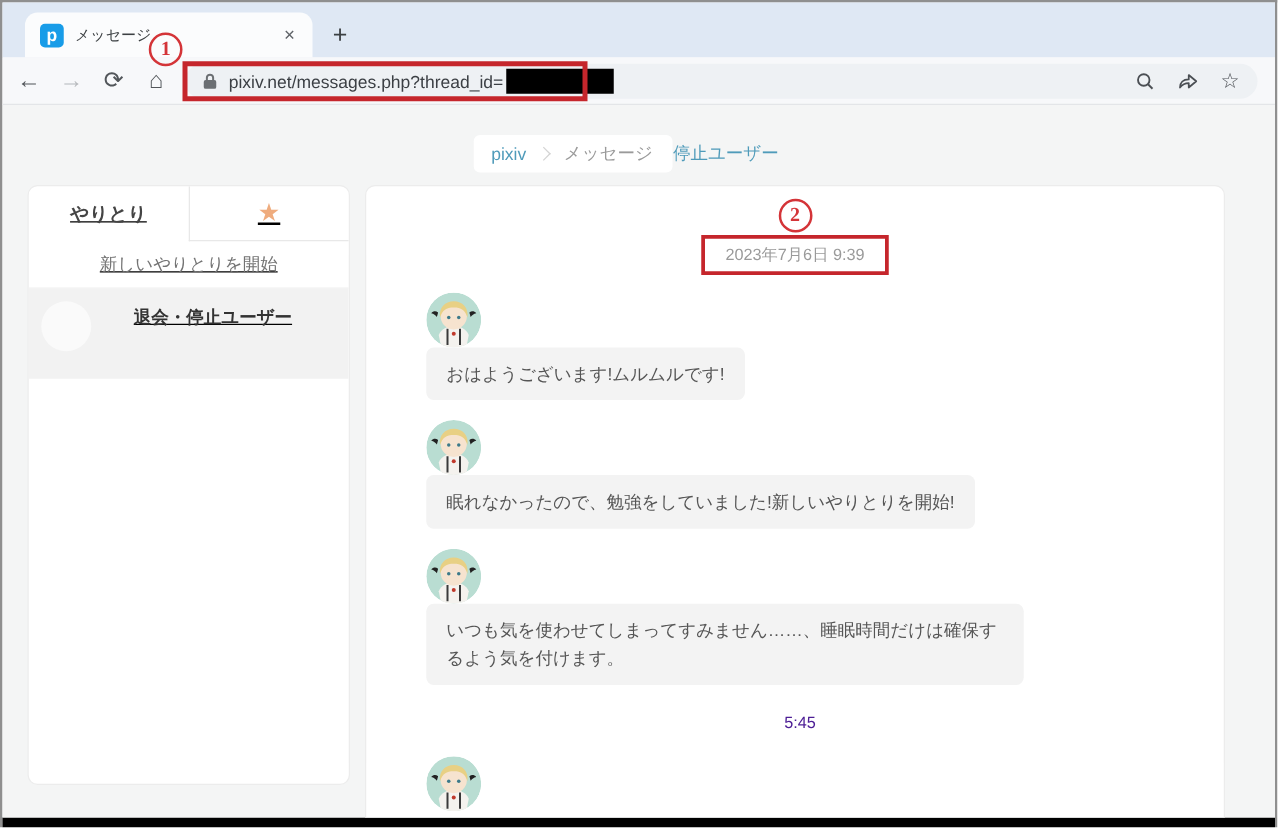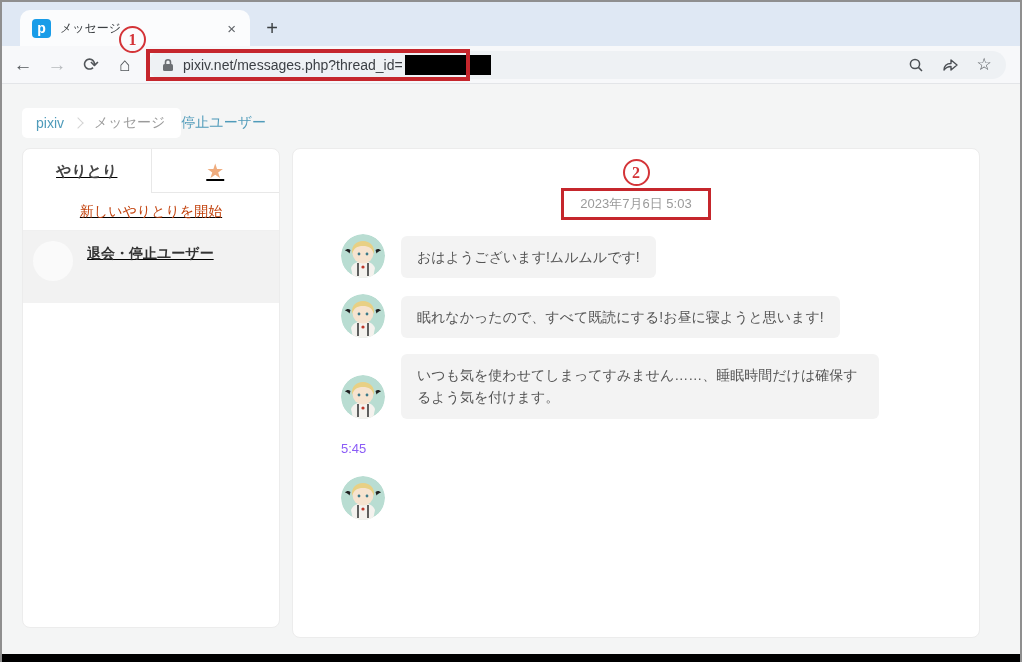--- a/index.html
+++ b/index.html
@@ -42,65 +42,65 @@
   
   .ann { position:absolute; width:27px; height:27px; border-radius:50%; display:flex; align-items:center;
          justify-content:center; font-size:16px; font-weight:bold; font-family:"Liberation Serif",serif;
          background:transparent; z-index:9; }
   .ann.red { border:2px solid #d43438; color:#d43438; }
   .ann.black { border:2px solid #1b1b1b; color:#1b1b1b; background:#fff; }
   .ann1 { left:117px; top:24px; }
 
   
   .main { flex:1; background:#f4f5f5; padding:24px 40px 0 20px; overflow:hidden; position:relative; }
-  .top-row { display:flex; align-items:center; justify-content:flex-start; height:30px; }
+  .top-row { display:flex; align-items:center; justify-content:center; height:30px; }
   .breadcrumb { background:#fff; border-radius:5px; height:30px; display:flex; align-items:center;
                 padding:0 16px 0 14px; }
   .bc-home { font-size:14px; color:#4f9bba; text-decoration:none; cursor:pointer; }
   .bc-sep { width:8px; height:8px; border-top:1px solid #d4d4d4; border-right:1px solid #d4d4d4;
             transform:rotate(45deg); margin:0 12px 0 10px; }
   .bc-cur { font-size:14px; color:#9a9a9a; }
   .settings-link { font-size:14px; color:#4f9bba; cursor:pointer; }
 
   .panels { display:flex; margin-top:10px; gap:12px; align-items:flex-start; }
 
   
   .sidebar { width:258px; height:480px; background:#fff; border:1px solid #ececec; border-radius:8px;
              display:flex; flex-direction:column; overflow:hidden;text-decoration:underline; }
   .sb-tabs { display:flex; height:44px; flex:none; }
   .sb-tab { flex:1; display:flex; align-items:center; justify-content:center; cursor:pointer; }
   .sb-tab.active { font-size:15px; font-weight:bold; color:#444; }
   .sb-tab.star { border-left:1px solid #e8e8e8; border-bottom:1px solid #e8e8e8; }
   .star-glyph { color:#efac7e; font-size:20px; }
   .sb-new { height:38px; flex:none; display:flex; align-items:center; justify-content:center;
-            font-size:14px; color:#c2410c; border-bottom:1px solid #f0f0f0; cursor:pointer; }
-  .sb-item { height:72px; flex:none; background:#f2f2f2; display:flex; padding:10px; cursor:pointer; }
+            font-size:14px; color:#737373; border-bottom:1px solid #f0f0f0; cursor:pointer; }
+  .sb-item { height:72px; flex:none; background:#f2f2f2; display:flex; padding:10px; cursor:pointer;gap:20px; }
   .sb-avatar { width:40px; height:40px; border-radius:50%; background:#fafafa; flex:none; }
   .sb-name { font-size:14px; font-weight:bold; color:#333; margin:4px 0 0 14px; }
   .sb-fill { flex:1; }
   .sb-footer { height:44px; flex:none; border-top:1px solid #f0f0f0; display:flex; align-items:center;
                justify-content:center; font-size:14px; color:#9fc9da; cursor:pointer; }
 
   
   .chat { flex:1; min-height:490px; background:#fff; border:1px solid #ececec; border-radius:8px;
           position:relative; padding-bottom:40px; }
   .date-wrap { text-align:center; margin-top:10px; }
   .ann2 { position:static; display:inline-flex; margin-bottom:2px; }
   .date-box { display:inline-block; border:3px solid #c5262c; padding:4px 16px; font-size:13px;
               color:#9a9a9a; background:#fff; }
   .msgs { padding:14px 40px 0 48px; }
-  .msg-row { display:flex; align-items:flex-end; margin-bottom:16px; }
+  .msg-row { display:flex; align-items:flex-start; margin-bottom:16px;flex-direction:column; }
   .avatar { width:44px; height:44px; flex:none; margin-right:16px; border-radius:50%; overflow:hidden; }
   .bubble { position:relative; background:#f3f3f3; border-radius:6px; padding:10px 16px; font-size:14px;
             color:#555; line-height:1.6; max-width:478px; }
   .bubble.wide { width:478px; max-width:478px; }
   .redact-inline-a { width:160px; height:18px; margin-left:2px; }
   .redact-block { display:block; width:100%; height:46px; margin:3px 0 2px 0; }
   .redact-inline-b { width:150px; height:18px; margin:0 1px; }
-  .time-sep { font-size:13px; color:#8b5cf6; margin:22px 0 20px 0; }
+  .time-sep { text-align:center; font-size:13px; color:#4c1d95; margin:22px 0 20px 0; }
   .ann3 { right:-16px; top:50px; }
 
   .bottombar { flex:none; height:8px; background:#000; margin-top:auto; }
   .svgico { display:block; }
 </style>
 </head>
 <body>
 
 <div class="window">
 
@@ -170,21 +170,21 @@
         <div class="sb-item">
           <span class="sb-avatar"></span>
           <span class="sb-name">退会・停止ユーザー</span>
         </div>
         <div class="sb-fill"></div>
       </aside>
 
       <section class="chat">
         <div class="date-wrap">
           <span class="ann red ann2">2</span><br>
-          <span class="date-box">2023年7月6日 5:03</span>
+          <span class="date-box">2023年7月6日 9:39</span>
         </div>
 
         <div class="msgs">
 
           <div class="msg-row">
             <span class="avatar">
               <svg class="svgico" width="44" height="44" viewBox="0 0 44 44">
                 <circle cx="22" cy="22" r="22" fill="#b9ddd2"></circle>
                 <path d="M10 34c2-5 7-7 12-7s10 2 12 7l-2 10H12z" fill="#f4f2ee"></path>
                 <line x1="17" y1="29" x2="17" y2="42" stroke="#3a3a3a" stroke-width="1.6"></line>
@@ -210,21 +210,21 @@
                 <line x1="27" y1="29" x2="27" y2="42" stroke="#3a3a3a" stroke-width="1.6"></line>
                 <circle cx="22" cy="33" r="1.6" fill="#c0392b"></circle>
                 <circle cx="22" cy="19" r="10.5" fill="#f6e3cf"></circle>
                 <path d="M11 20c-1-8 4-13 11-13s12 5 11 13c-2-6-5-8-11-8s-9 2-11 8z" fill="#e8d084"></path>
                 <path d="M9.5 16c-2-1.5-4-1-5.5.5 2 .5 3.5 1.5 4.5 3z" fill="#222"></path>
                 <path d="M34.5 16c2-1.5 4-1 5.5.5-2 .5-3.5 1.5-4.5 3z" fill="#222"></path>
                 <circle cx="18" cy="20" r="1.4" fill="#3d7a8a"></circle>
                 <circle cx="26" cy="20" r="1.4" fill="#3d7a8a"></circle>
               </svg>
             </span>
-            <div class="bubble">眠れなかったので、すべて既読にする!お昼に寝ようと思います!</div>
+            <div class="bubble">眠れなかったので、勉強をしていました!新しいやりとりを開始!</div>
           </div>
 
           <div class="msg-row">
             <span class="avatar">
               <svg class="svgico" width="44" height="44" viewBox="0 0 44 44">
                 <circle cx="22" cy="22" r="22" fill="#b9ddd2"></circle>
                 <path d="M10 34c2-5 7-7 12-7s10 2 12 7l-2 10H12z" fill="#f4f2ee"></path>
                 <line x1="17" y1="29" x2="17" y2="42" stroke="#3a3a3a" stroke-width="1.6"></line>
                 <line x1="27" y1="29" x2="27" y2="42" stroke="#3a3a3a" stroke-width="1.6"></line>
                 <circle cx="22" cy="33" r="1.6" fill="#c0392b"></circle>

